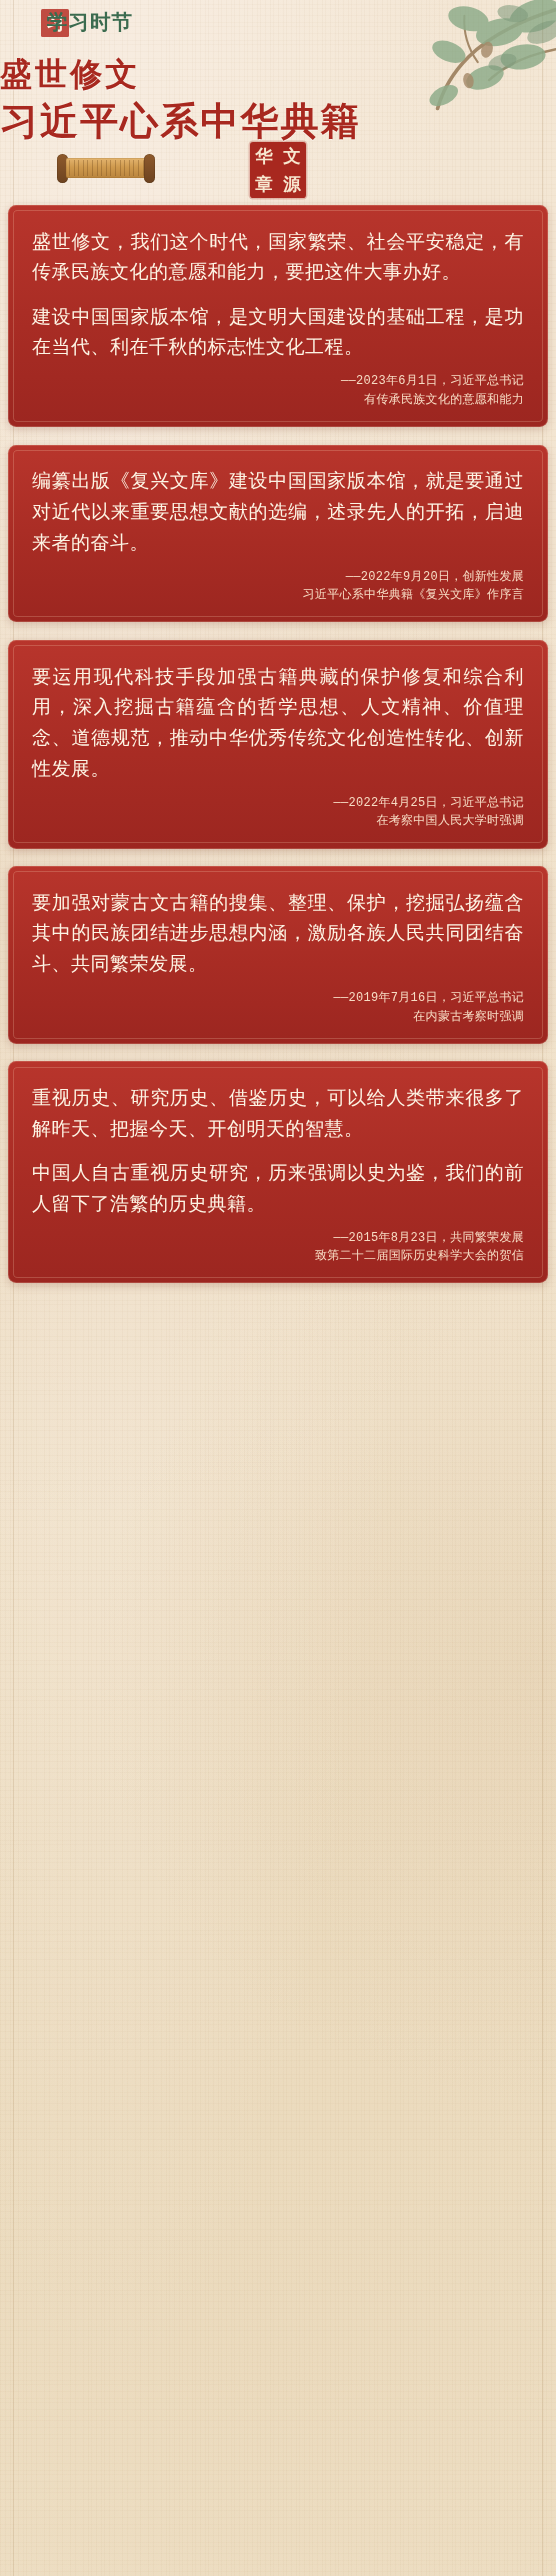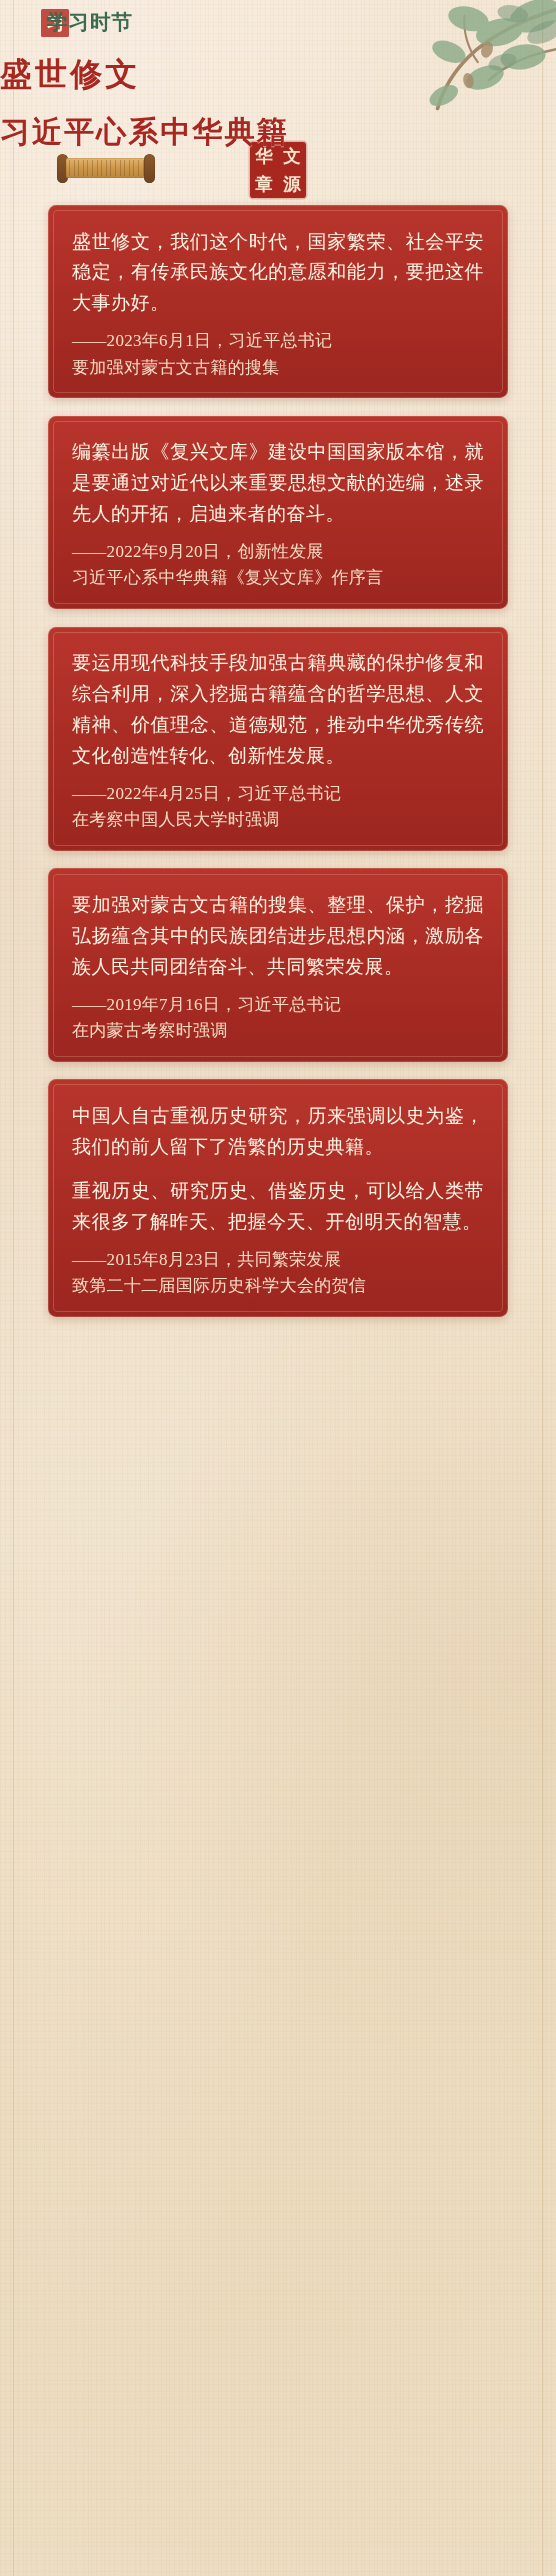--- a/index.html
+++ b/index.html
@@ -89,22 +89,22 @@
   }
   .title-main {
     font-size: 32px;
     font-weight: bold;
     color: #a8281f;
     letter-spacing: 3.1px;
     line-height: 1.25;
     text-shadow: 0 0.5px 0 rgba(255,255,255,.5);
   }
   .title-sub {
-    margin-top: 19px;
-    font-size: 30px;
+    margin-top: 4px;
+    font-size: 38px;
     font-weight: bold;
     color: #a8281f;
     letter-spacing: 2.1px;
     line-height: 1.25;
     text-shadow: 0 0.5px 0 rgba(255,255,255,.5);
   }
 
   
   .illus {
     position: absolute;
@@ -149,21 +149,21 @@
     font-size: 17.5px;
     overflow: hidden;
   }
   .seal-box div { display:flex; align-items:center; justify-content:center; }
 
   
   .cards { position: absolute; top: 205px; left: 0; width: 556px; z-index: 5; }
   .card {
     position: relative;
     margin: 0 auto 17.5px auto;
-    width: 460px;
+    width: 540px;
     background: linear-gradient(180deg, #b8352c 0%, #a82c24 55%, #9c2620 100%);
     border-radius: 8.2px;
     padding: 21.6px 24px 17.5px 24px;
     box-shadow: 0 2.6px 8.2px rgba(120,50,30,.22), inset 0 0 0 1px rgba(255,230,200,.18);
   }
   .card::before {
     content:"";
     position:absolute; inset: 5.2px;
     border: 0.5px solid rgba(255,225,190,.22);
     border-radius: 4.6px;
@@ -173,26 +173,27 @@
     color: #fdf4e4;
     font-size: 19px;
     line-height: 1.62;
     letter-spacing: 0.5px;
     text-align: justify;
     margin-bottom: 13.4px;
     font-family: "Liberation Serif", "DejaVu Serif", serif;
   }
   .card p.q:last-of-type { margin-bottom: 4.1px; }
   .attr {
-    text-align: left;
+    text-align: right;
     color: #f7dcc4;
-    font-size: 17px;
+    font-size: 12px;
     line-height: 1.55;
     letter-spacing: 0.3px;
     margin-top: 9.3px;
+    font-family: Liberation Mono, monospace;
   }
   .attr .l2 { display:block; }
 </style>
 </head>
 <body>
 
 <div class="page">
 
   <div class="paper-texture"></div>
   <div class="paper-stain"></div>
@@ -247,23 +248,24 @@
       <div>文</div>
       <div>章</div>
       <div>源</div>
     </div>
   </div>
 
   <div class="cards">
 
     <div class="card">
       <p class="q">盛世修文，我们这个时代，国家繁荣、社会平安稳定，有传承民族文化的意愿和能力，要把这件大事办好。</p>
+      <p class="q">建设中国国家版本馆，是文明大国建设的基础工程，是功在当代、利在千秋的标志性文化工程。</p>
       <div class="attr">
         <span>——2023年6月1日，习近平总书记</span>
-        <span class="l2">要加强对蒙古文古籍的搜集</span>
+        <span class="l2">有传承民族文化的意愿和能力</span>
       </div>
     </div>
 
     <div class="card">
       <p class="q">编纂出版《复兴文库》建设中国国家版本馆，就是要通过对近代以来重要思想文献的选编，述录先人的开拓，启迪来者的奋斗。</p>
       <div class="attr">
         <span>——2022年9月20日，创新性发展</span>
         <span class="l2">习近平心系中华典籍《复兴文库》作序言</span>
       </div>
     </div>
@@ -278,22 +280,22 @@
 
     <div class="card">
       <p class="q">要加强对蒙古文古籍的搜集、整理、保护，挖掘弘扬蕴含其中的民族团结进步思想内涵，激励各族人民共同团结奋斗、共同繁荣发展。</p>
       <div class="attr">
         <span>——2019年7月16日，习近平总书记</span>
         <span class="l2">在内蒙古考察时强调</span>
       </div>
     </div>
 
     <div class="card">
+      <p class="q">重视历史、研究历史、借鉴历史，可以给人类带来很多了解昨天、把握今天、开创明天的智慧。</p>
       <p class="q">中国人自古重视历史研究，历来强调以史为鉴，我们的前人留下了浩繁的历史典籍。</p>
-      <p class="q">重视历史、研究历史、借鉴历史，可以给人类带来很多了解昨天、把握今天、开创明天的智慧。</p>
       <div class="attr">
         <span>——2015年8月23日，共同繁荣发展</span>
         <span class="l2">致第二十二届国际历史科学大会的贺信</span>
       </div>
     </div>
 
 
   </div>
 
 </div>

